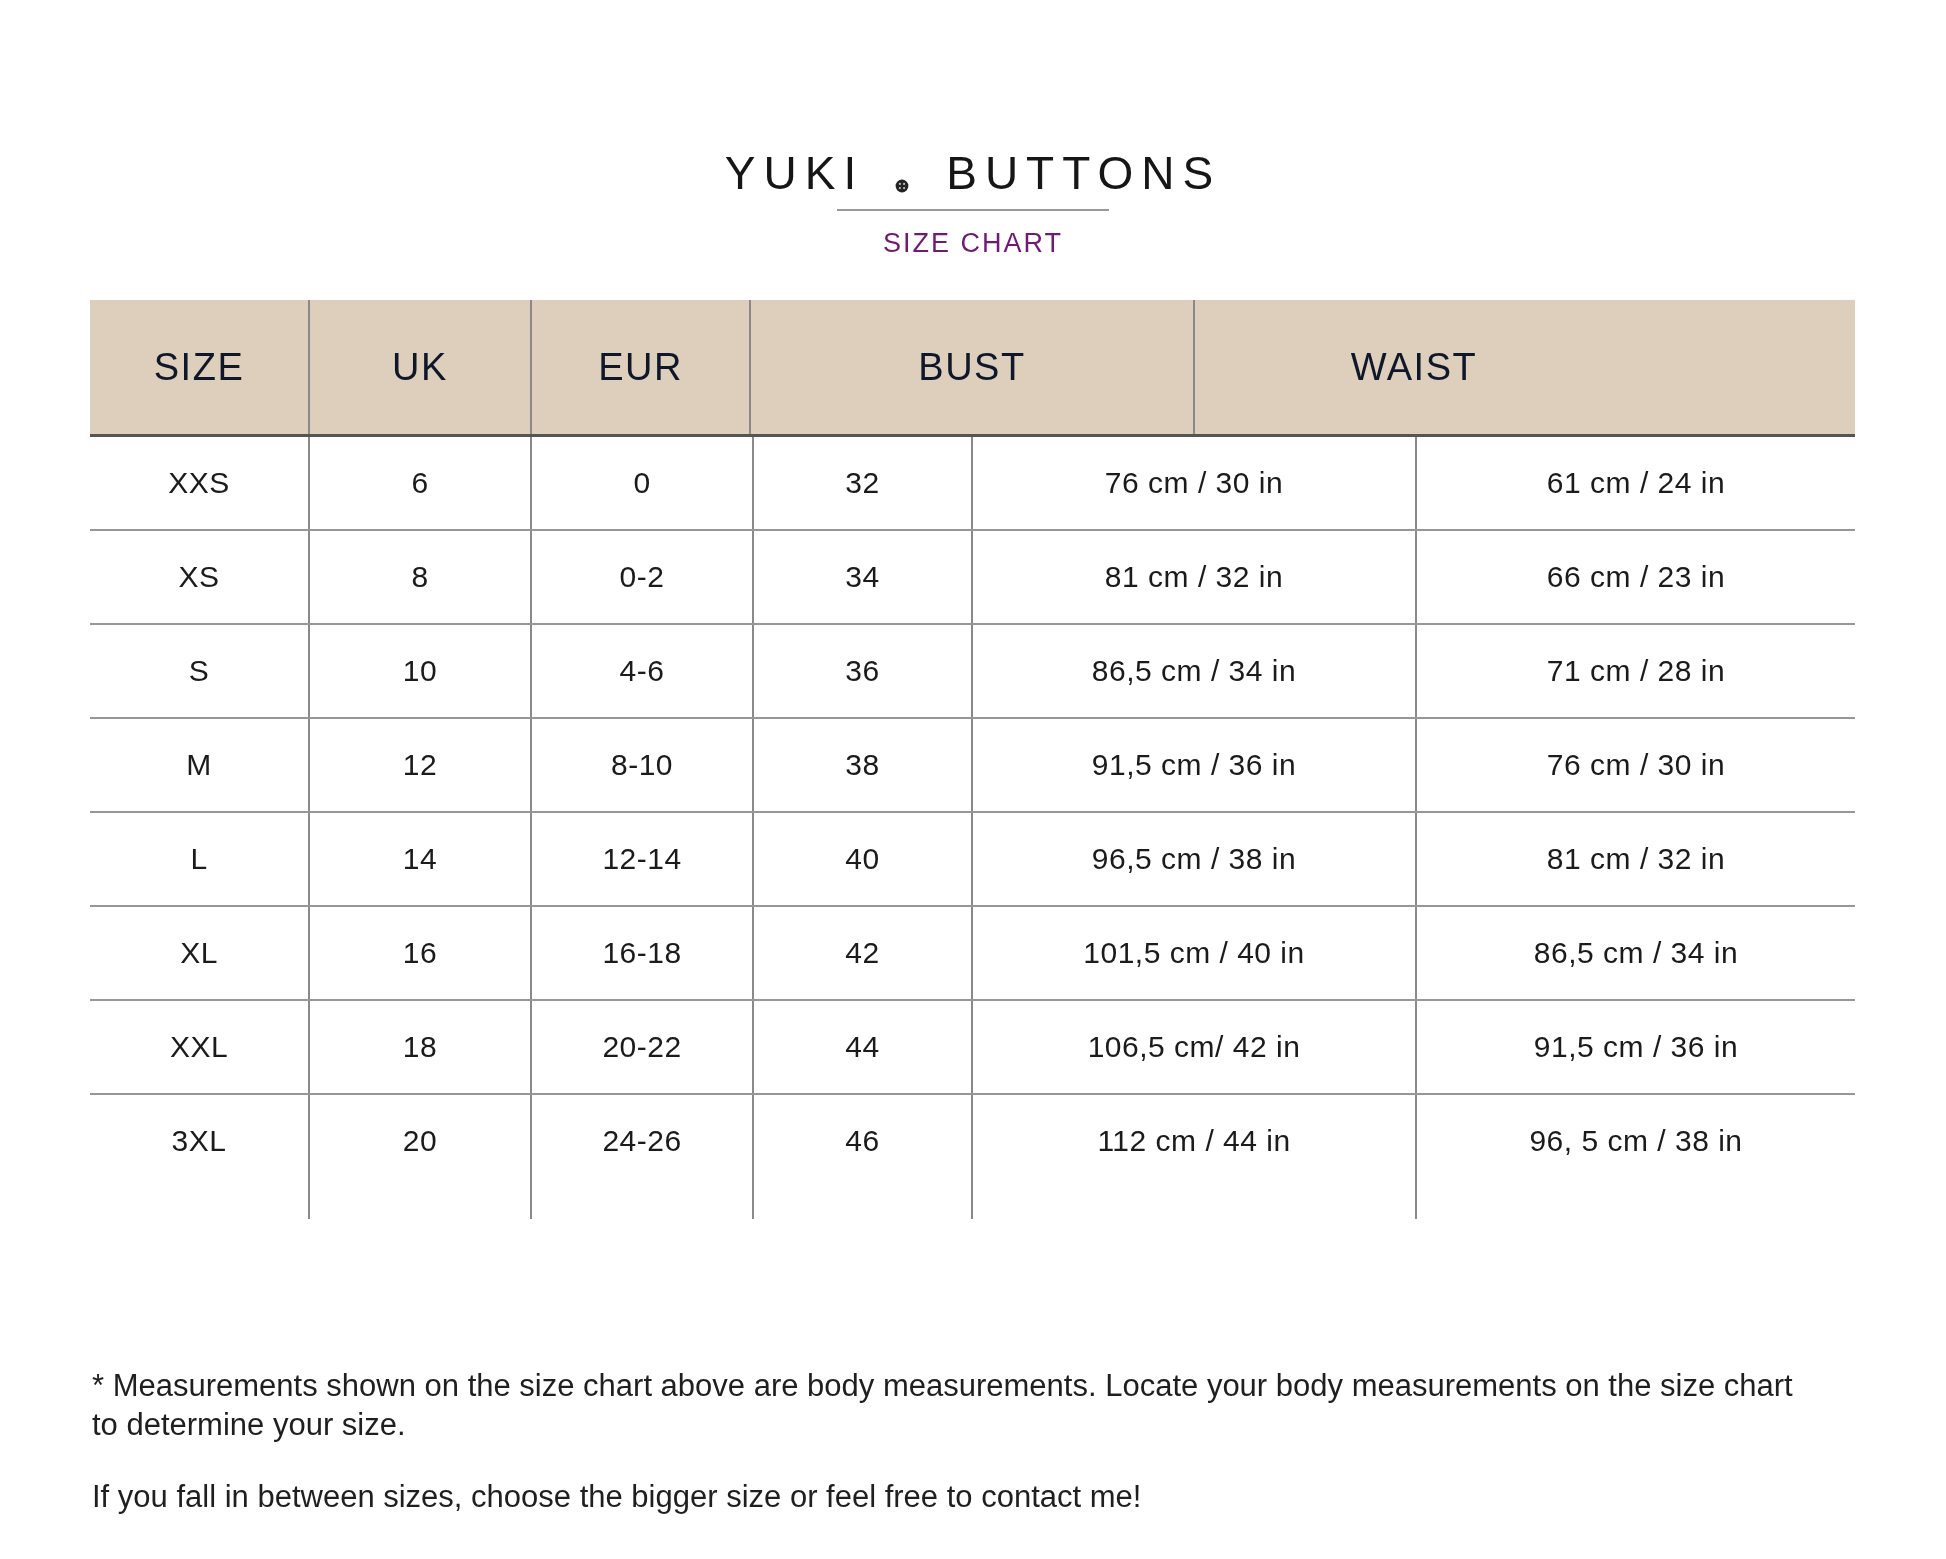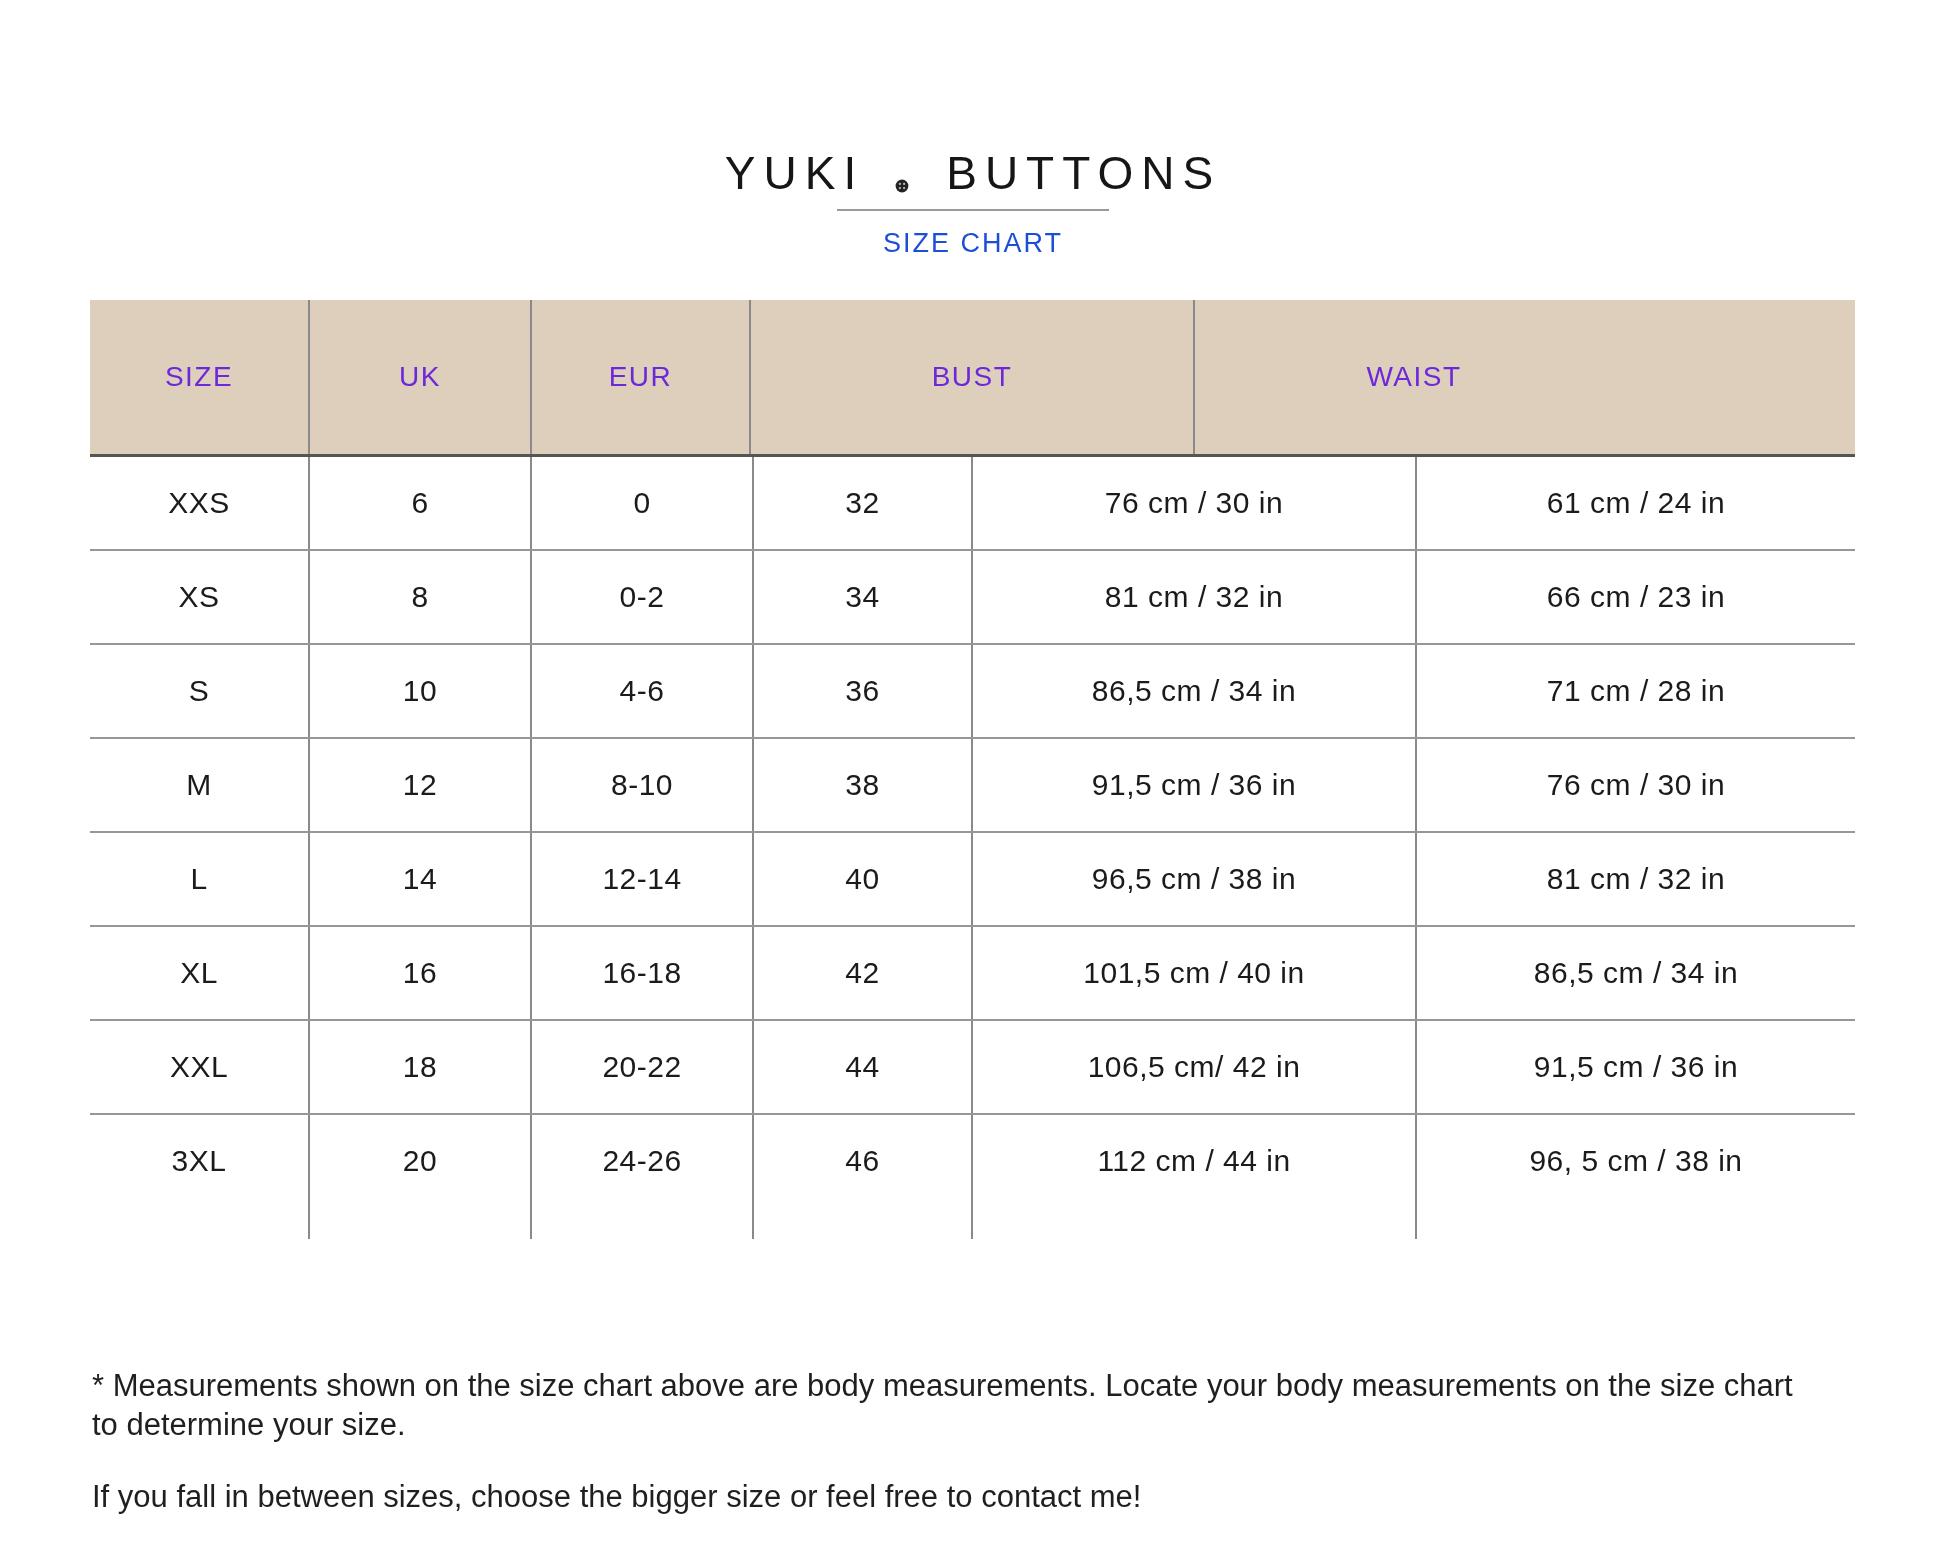--- a/index.html
+++ b/index.html
@@ -34,21 +34,21 @@
   }
   .brand-underline{
     width:272px; height:2px;
     background:#9a9a9a;
     margin-top:9px;
   }
   .brand-subtitle{
     margin-top:17px;
     font-size:27px;
     letter-spacing:2px;
-    color:#1d4ed8;
+    color:#701a75;
   }
 
   
   .size-table{
     position:absolute;
     left:90px; top:300px;
     width:1765px;
   }
   .trow{ display:flex; }
   .tcell{
@@ -57,24 +57,24 @@
     font-size:30px;
     letter-spacing:0.5px;
     color:#1b1b1b;
     height:92px;
   }
   .tcell:not(:last-child){ border-right:2px solid #8a8a8a; }
   .c0{width:220px;} .c1{width:222px;} .c2{width:222px;}
   .c3{width:219px;} .c4{width:444px;} .c5{width:438px;}
 
   .thead-row .tcell{
-    height:154px;
-    font-size:28px;
+    height:134px;
+    font-size:38px;
     letter-spacing:1.5px;
-    color:#6d28d9;
+    color:#0f172a;
   }
   .thead-row{ border-bottom:3px solid #555555; }
   .tbody .trow:not(:last-child){ border-bottom:2px solid #979797; }
 
   .tail-row .tcell{ height:32px; }
 
   
   .footnotes{
     position:absolute;
     left:92px; top:1366px;

